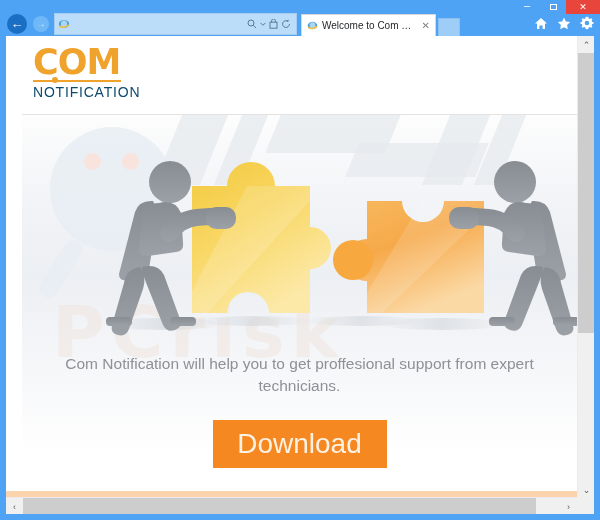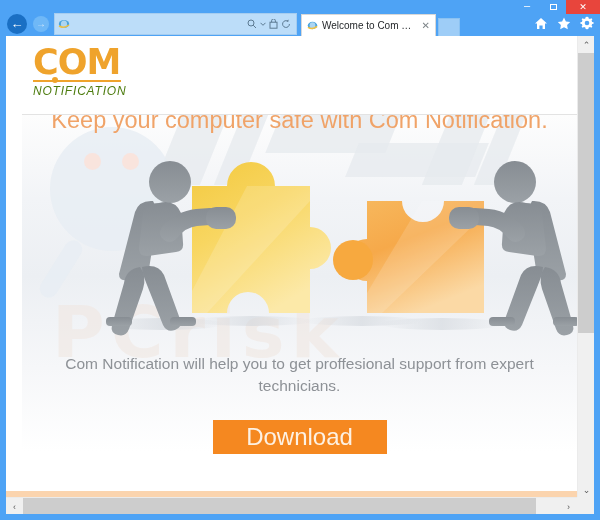--- a/index.html
+++ b/index.html
@@ -155,24 +155,23 @@
   .logo-rule {
     height: 2px; background: #efa32c; margin-top: 1px; width: 88px;
     position: relative;
   }
   .logo-dot {
     position: absolute; left: 19px; top: -3px;
     width: 6px; height: 6px; border-radius: 50%;
     background: #efa32c;
   }
   .logo-sub {
-    font-size: 12px; color: #4d7c0f; letter-spacing: 0.8px;
+    font-size: 14px; color: #0c4a6e; letter-spacing: 0.8px;
     margin-top: 2px;
     font-family: "Liberation Sans", sans-serif;
-    font-style: italic;
   }
 
   
   .hero {
     position: relative;
     height: 383px;
     overflow: hidden;
     background:
       linear-gradient(180deg, #fdfdfd 0%, #f2f4f7 22%, #eceff3 42%, #f6f7f9 66%, #ffffff 88%);
   }
@@ -235,24 +234,24 @@
     color: #8d9196;
     z-index: 5;
   }
 
   .dl-wrap {
     position: absolute; left: 0; top: 305px; width: 100%;
     display: flex; justify-content: center;
     z-index: 5;
   }
   .dl-btn {
-    width: 174px; height: 34px;
+    width: 174px; height: 48px;
     background: #f58820;
     color: #fdf1e3;
-    font-size: 24px;
+    font-size: 28px;
     display: flex; align-items: center; justify-content: center;
     border: none;
     font-family: "Liberation Sans", sans-serif;
     cursor: pointer;
   }
 
   
   .page-strip {
     position: absolute; left: 0; bottom: 0;
     width: 571px; height: 7px;
@@ -429,21 +428,20 @@
           <div class="wm-bar" style="left:330px; top:28px; width:130px; height:34px;"></div>
           <div class="wm-bar" style="left:418px; top:-20px; width:40px; height:90px;"></div>
           <div class="wm-bar" style="left:470px; top:-20px; width:24px; height:90px;"></div>
           <div class="wm-glass"></div>
           <div class="wm-glass-handle"></div>
           <div class="wm-eye" style="left:62px; top:38px;"></div>
           <div class="wm-eye" style="left:100px; top:38px;"></div>
           <div class="wm-word">PCrisk</div>
         </div>
 
-        <div class="headline">Keep your computer safe with Com Notification.</div>
 
         <div class="illus">
           <svg width="571" height="210" viewBox="0 0 571 210" aria-hidden="true">
             <defs>
               <linearGradient id="gYellow" x1="0" y1="0" x2="0.55" y2="1">
                 <stop offset="0%" stop-color="#f3c93f"></stop>
                 <stop offset="45%" stop-color="#f8d661"></stop>
                 <stop offset="100%" stop-color="#fce9a8"></stop>
               </linearGradient>
               <linearGradient id="gOrange" x1="0" y1="0" x2="0.5" y2="1">

